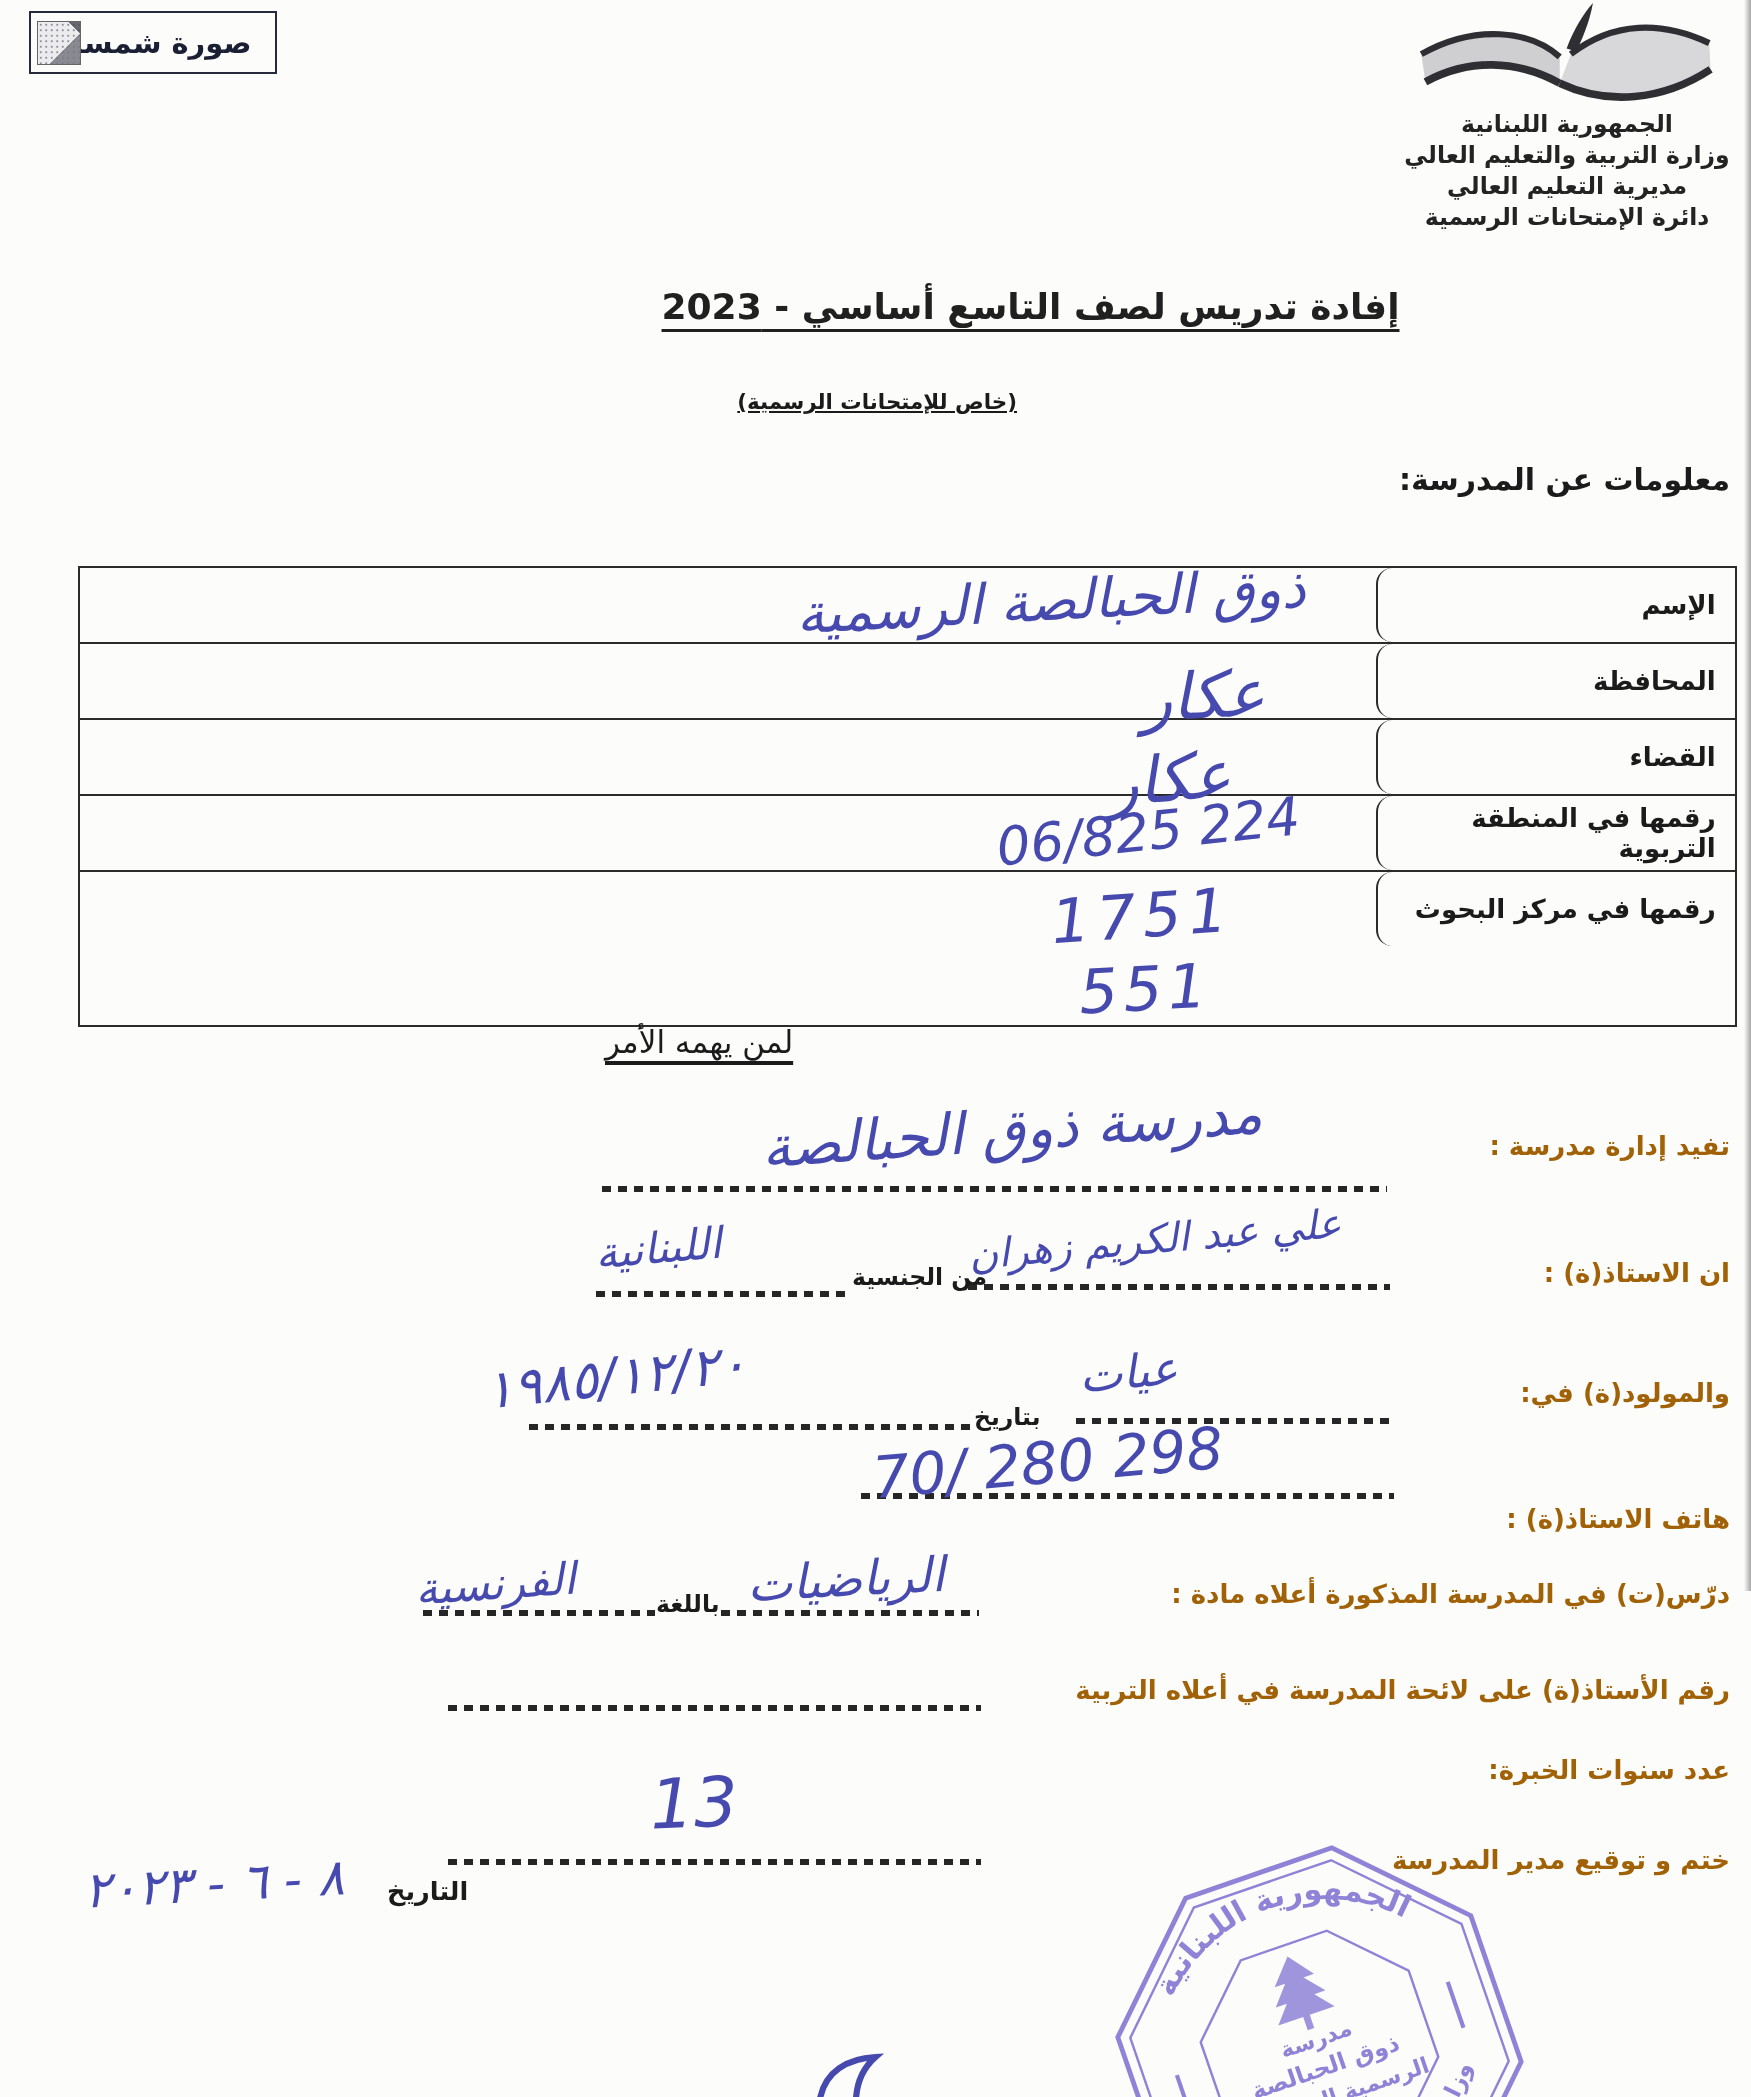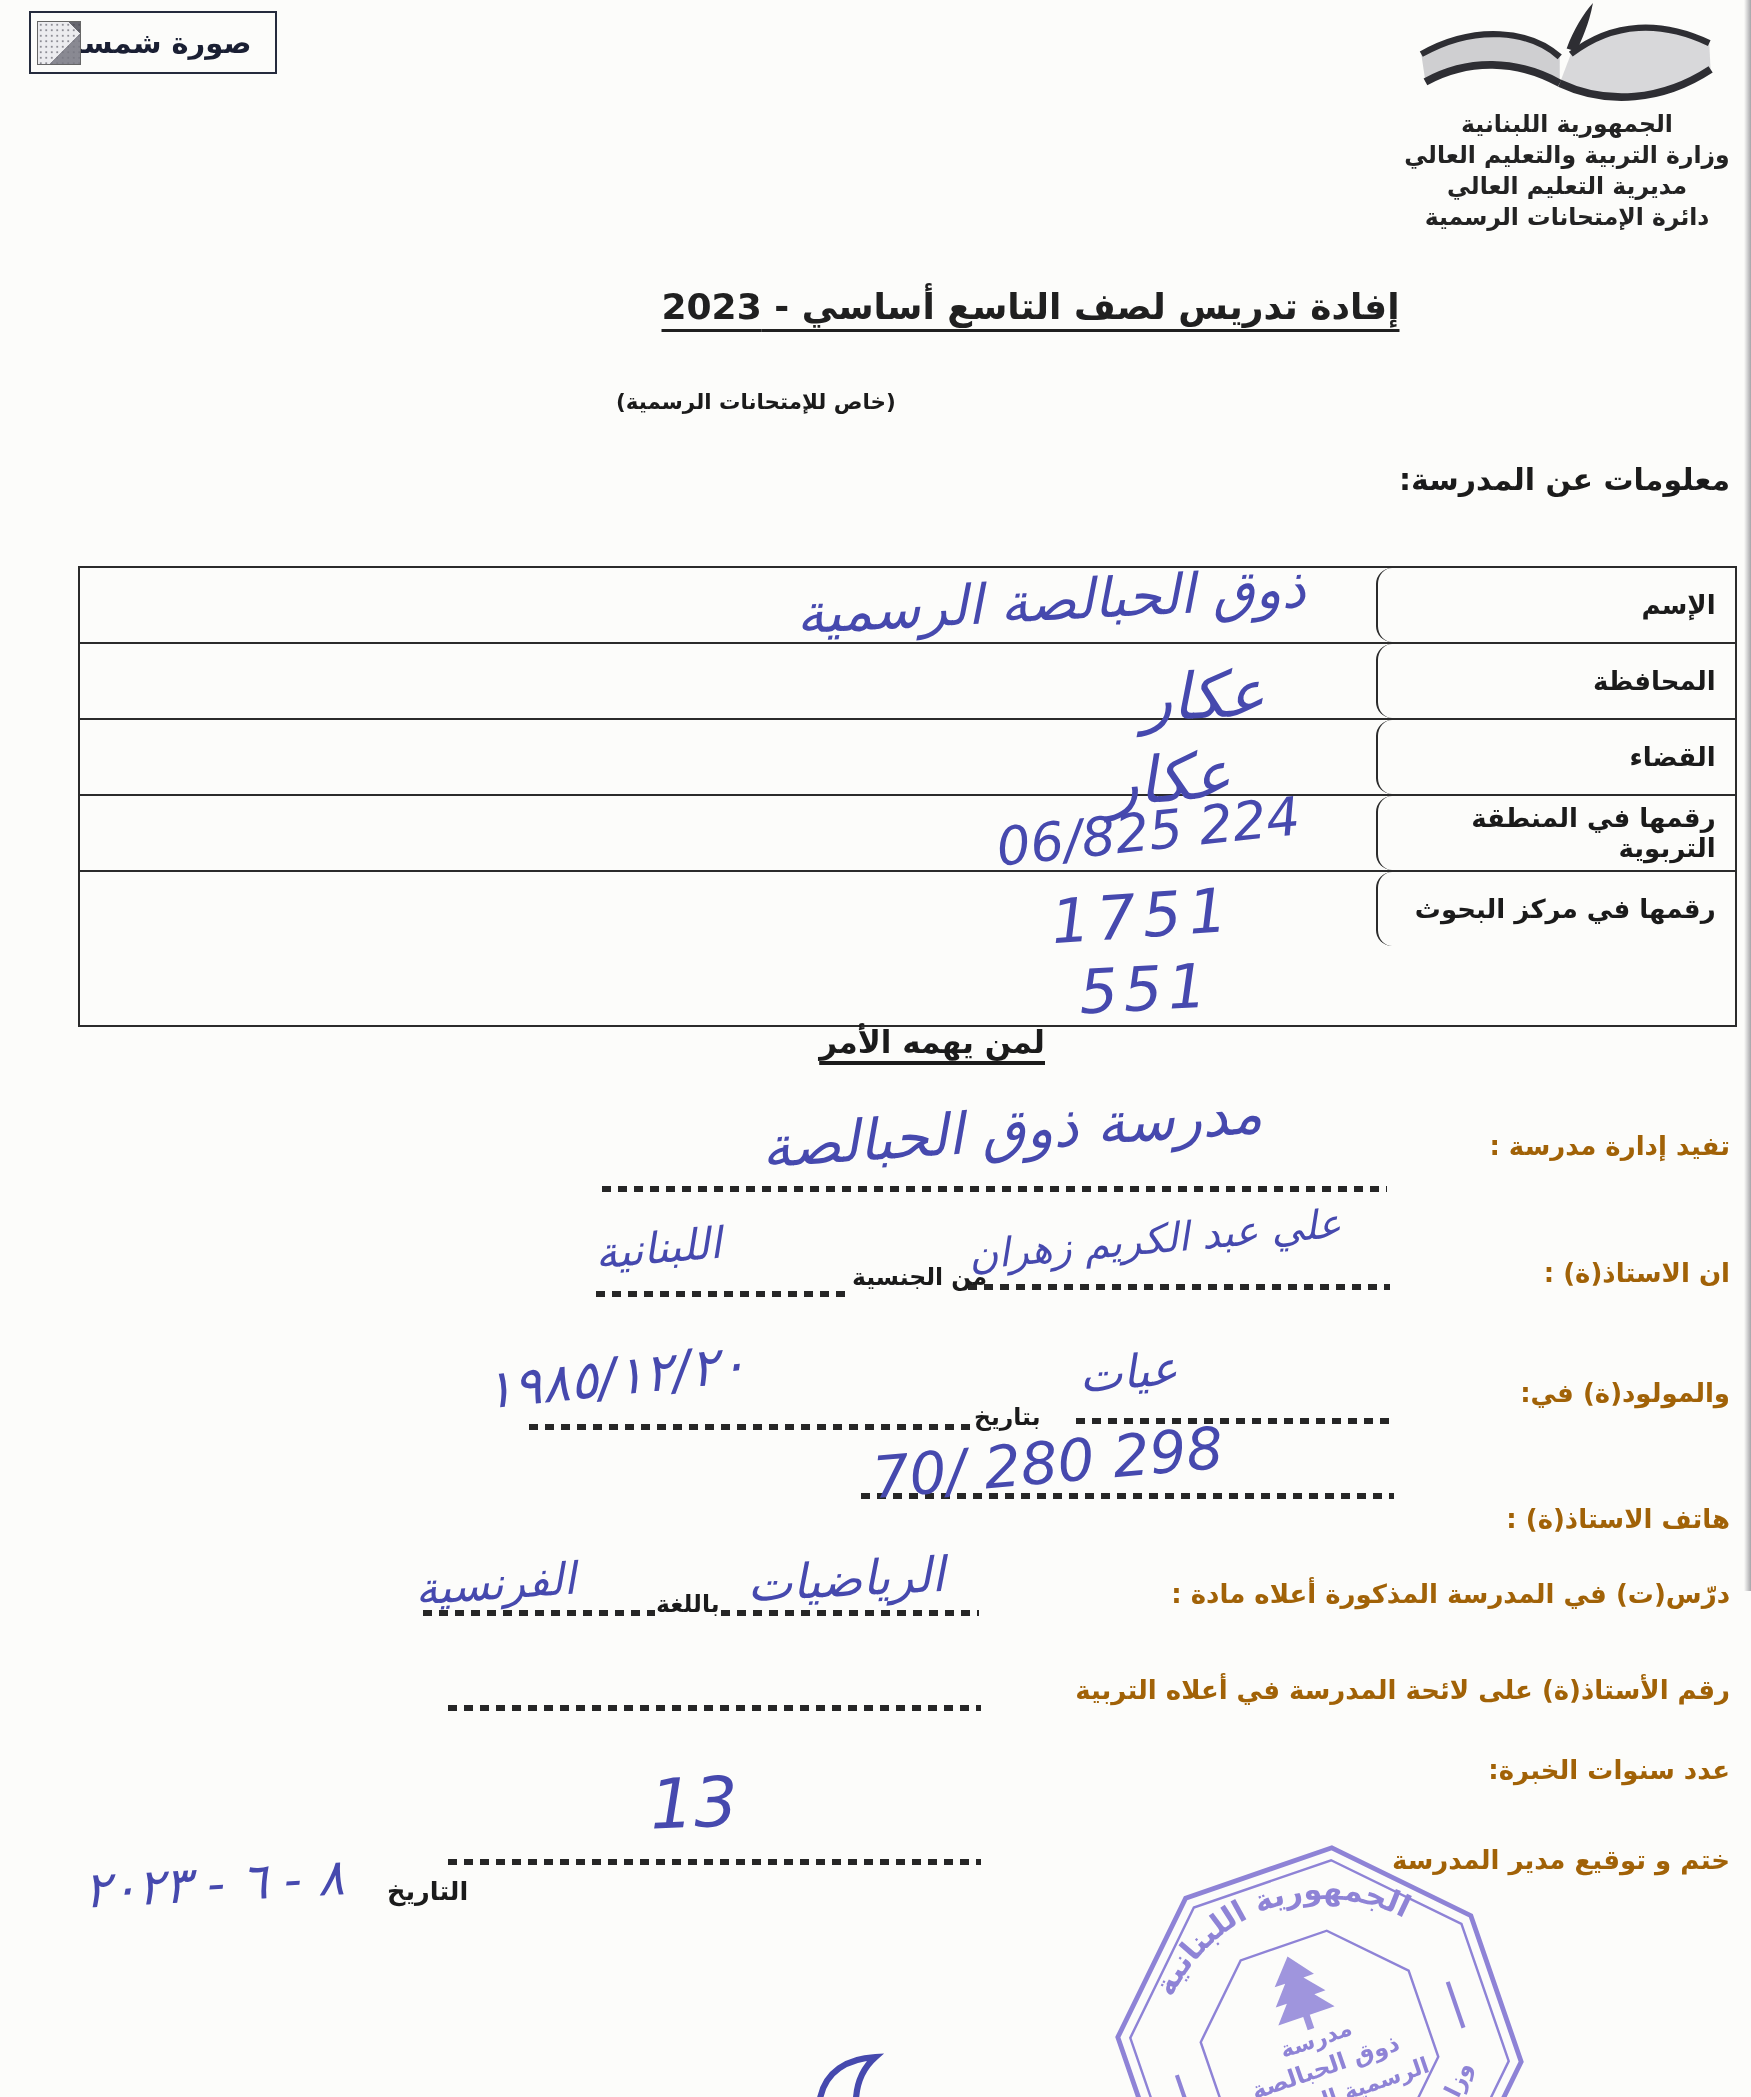--- a/index.html
+++ b/index.html
@@ -22,36 +22,36 @@
       linear-gradient(225deg, rgba(70,70,80,.8) 0 14%, rgba(70,70,80,0) 14%),
       radial-gradient(rgba(100,100,110,.7) 1.1px, transparent 1.2px);
     background-size:100% 100%,100% 100%,5.5px 5.5px;}
   
   .logo{position:absolute; left:1413px; top:0px;}
   .ministry{position:absolute; left:1387px; top:109px; width:360px; text-align:center;
     font-weight:bold; font-size:23.5px; line-height:31px; direction:rtl; color:#232323;}
   .title{position:absolute; top:286px; left:588px; width:885px; text-align:center;
     direction:rtl; font-size:36px; font-weight:bold; color:#202020;
     text-decoration:underline; text-decoration-thickness:2.8px; text-underline-offset:9.7px;}
-  .subtitle{position:absolute; top:389px; left:616px; width:401px; text-align:left;
-    direction:rtl; font-size:21.4px; font-weight:bold;}
+  .subtitle{position:absolute; top:389px; left:616px; width:401px; text-align:right;
+    direction:rtl; font-size:21.4px; font-weight:bold;text-decoration:underline;}
   .info-heading{position:absolute; top:462px; right:22px; direction:rtl;
     font-size:30px; font-weight:bold;}
   
   .school-table{position:absolute; left:78px; top:566px; width:1655px; height:457px;
     border:2.1px solid #2b2b2b;}
   .t-row{position:relative; height:74px; border-bottom:2.1px solid #2b2b2b;}
   .t-row:last-child{border-bottom:none;}
   .t-label{position:absolute; right:0; top:0; bottom:0; width:338px;
     border-left:2.1px solid #2b2b2b; display:flex; align-items:center;
     padding-right:19.4px; font-weight:bold; font-size:26px; direction:rtl;border-radius:16px;}
   .t-value{position:absolute; left:0; right:359px; top:0; bottom:0;}
   
-  .concern{position:absolute; top:1024px; left:630px; width:415px; text-align:right;
-    direction:rtl; font-size:31px; font-weight:bold; text-decoration:underline;
+  .concern{position:absolute; top:1024px; left:605px; width:415px; text-align:left;
+    direction:rtl; font-size:31px; font-weight:normal; text-decoration:underline;
     text-decoration-thickness:3.5px; text-underline-offset:8.3px;}
   
   .lbl{position:absolute; right:22px; direction:rtl; white-space:nowrap;
     font-size:26px; font-weight:bold; color:#a16207;}
   .inl{position:absolute; direction:rtl; white-space:nowrap; font-size:23.5px; font-weight:bold;}
   .dots{position:absolute; height:6.2px;
     background-image:repeating-linear-gradient(90deg,#262626 0 9px, transparent 9px 16px);}
   
   .hand{position:absolute; color:#4649ae; font-style:italic; white-space:nowrap;
     direction:rtl; font-family:"DejaVu Sans", sans-serif;}

